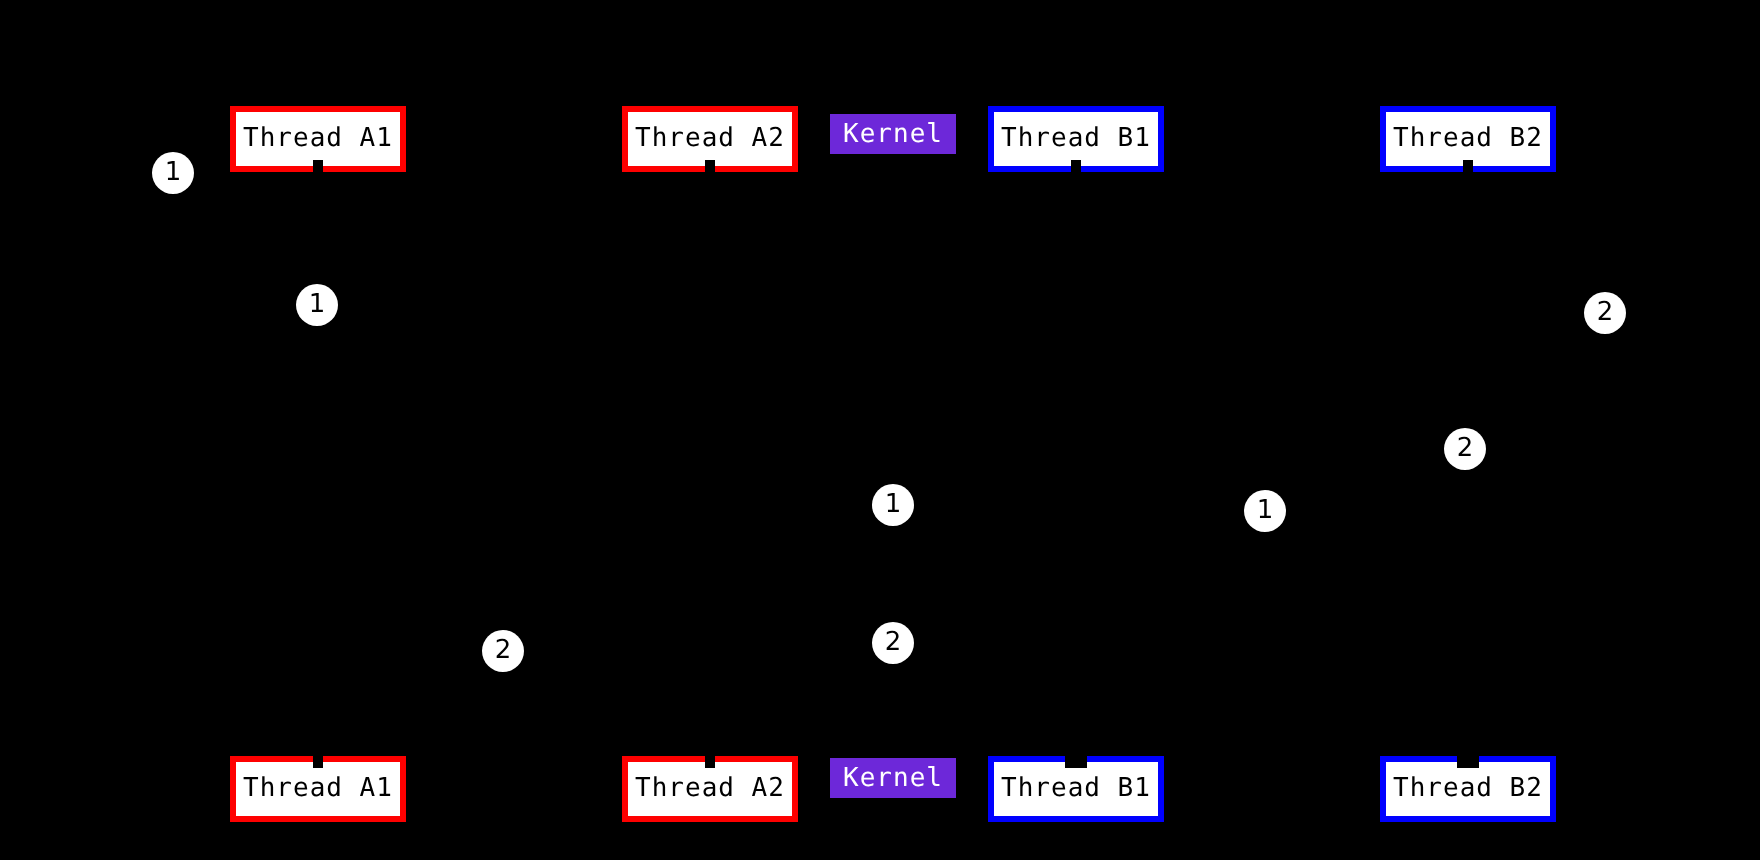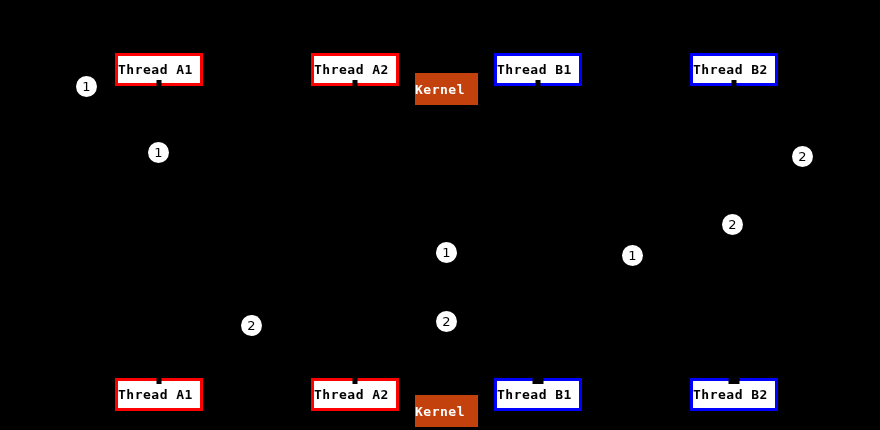--- a/index.html
+++ b/index.html
@@ -3,29 +3,29 @@
 <meta charset="utf-8">
 <style>
   html,body{margin:0;padding:0;background:#000;}
   #stage{
     position:relative;width:880px;height:430px;background:#000;
     overflow:hidden;font-family:"DejaVu Sans Mono",monospace;
   }
   .box{
     position:absolute;box-sizing:border-box;width:88px;height:33px;
     background:#fff;border:3px solid #fe0000;
-    display:flex;align-items:center;font-weight:bold;
+    display:flex;align-items:center;justify-content:center;
   }
   .box .lbl{
     font-family:"DejaVu Sans Mono",monospace;font-size:13px;color:#000;
     letter-spacing:.5px;white-space:nowrap;
   }
   .box.blue{border-color:#0000ff;}
   .box.kernel{
-    width:63px;height:32px;border:none;background:#c2410c;margin-top:16px;
+    width:63px;height:20px;border:none;background:#6d28d9;
   }
   .box.kernel .lbl{color:#ffffff;}
   .notch{
     position:absolute;left:50%;transform:translateX(-50%);
     width:5px;height:7px;background:#000;
   }
   .notch.at-bottom{bottom:-4px;}
   .notch.at-top{top:-4px;}
   .notch.wide{width:11px;}
   .badge{

